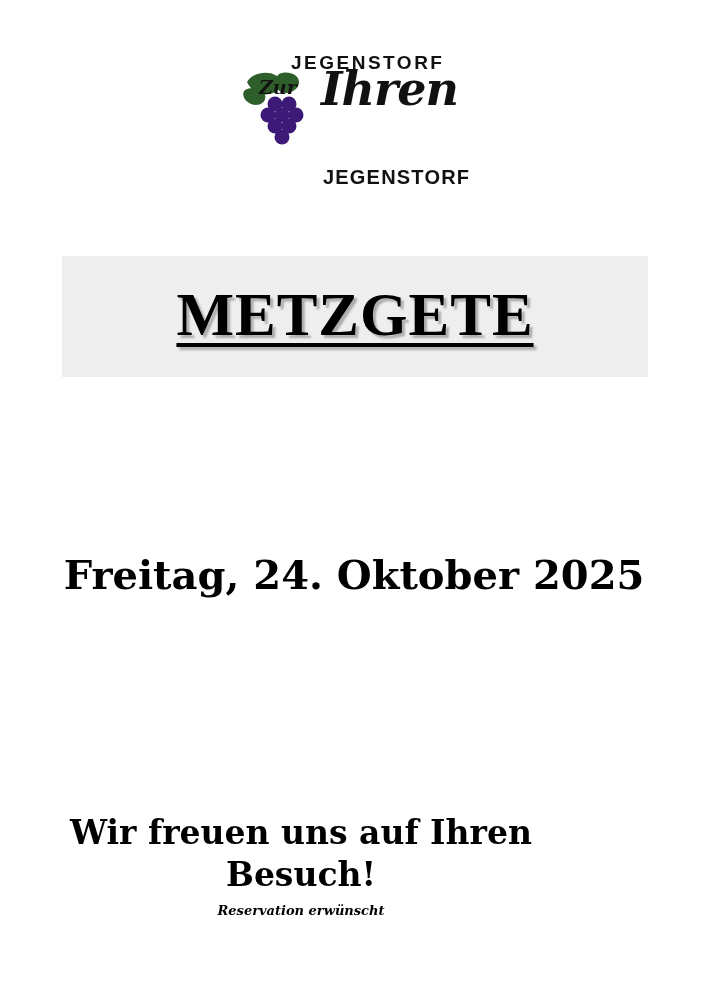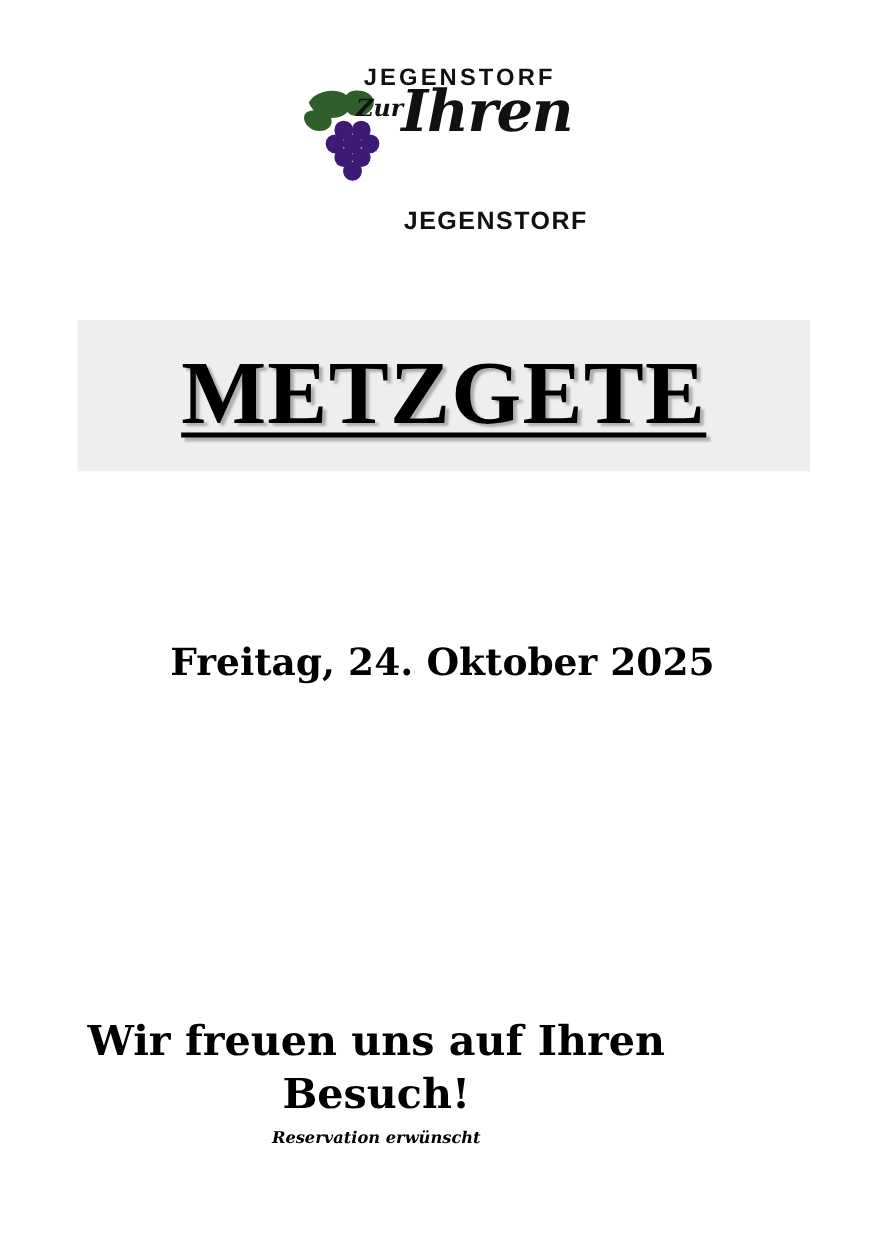--- a/index.html
+++ b/index.html
@@ -38,21 +38,21 @@
     left: 52px;
     font-family: "Liberation Sans", sans-serif;
     font-size: 19px;
     font-weight: bold;
     letter-spacing: 2.5px;
     color: #111111;
   }
   .logo-zur {
     position: absolute;
     top: 30px;
-    left: 46px;
+    left: 20px;
     font-family: "DejaVu Serif", serif;
     font-size: 19px;
     font-weight: bold;
     font-style: italic;
     color: #111111;
   }
   .logo-pinte {
     position: absolute;
     top: 20px;
     left: 82px;
@@ -90,45 +90,46 @@
     left: 62px;
     width: 586px;
     height: 121px;
     background: #eeeeee;
     display: flex;
     align-items: center;
     justify-content: center;
   }
   .title-text {
     font-family: "Liberation Serif", serif;
-    font-size: 72px;
+    font-size: 61px;
     font-weight: bold;
     letter-spacing: 1px;
     color: #000000;
     text-decoration: underline;
     text-underline-offset: 8px;
     text-decoration-thickness: 4px;
     text-shadow: 3px 3px 2px rgba(120,120,120,0.55);
     padding-bottom: 4px;
   }
 
   
   .dates {
     position: absolute;
     top: 508px;
     left: 0;
     width: 708px;
     text-align: center;
   }
   .date-line {
     font-family: "DejaVu Serif", serif;
-    font-size: 30px;
+    font-size: 40px;
     font-weight: bold;
     line-height: 45px;
     color: #000000;
+    margin-top: 44px;
   }
 
   
   .closing {
     position: absolute;
     top: 812px;
     left: 0;
     width: 602px;
     text-align: center;
   }

